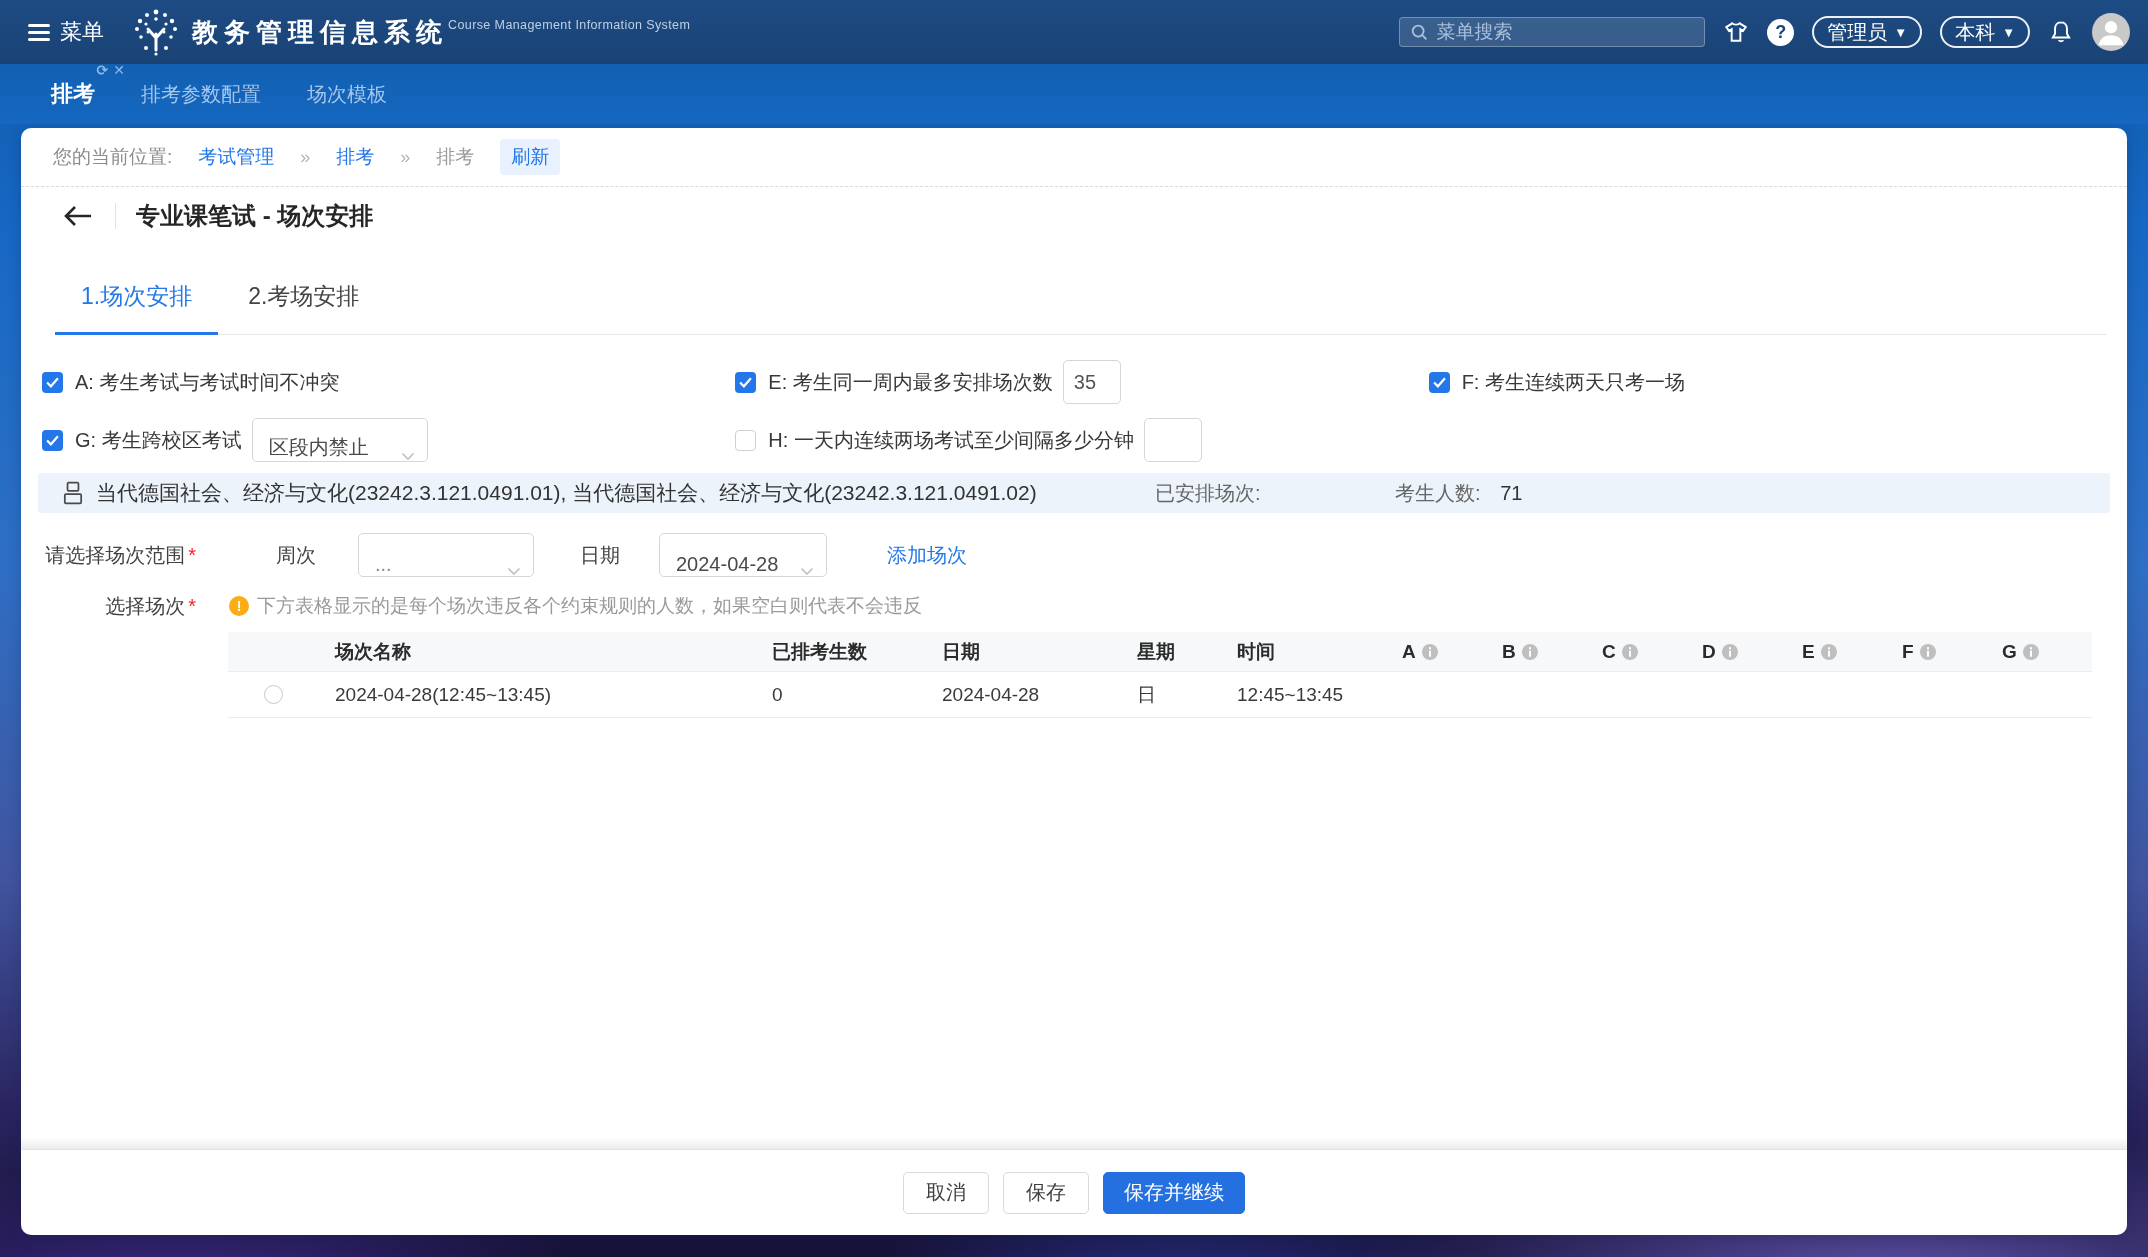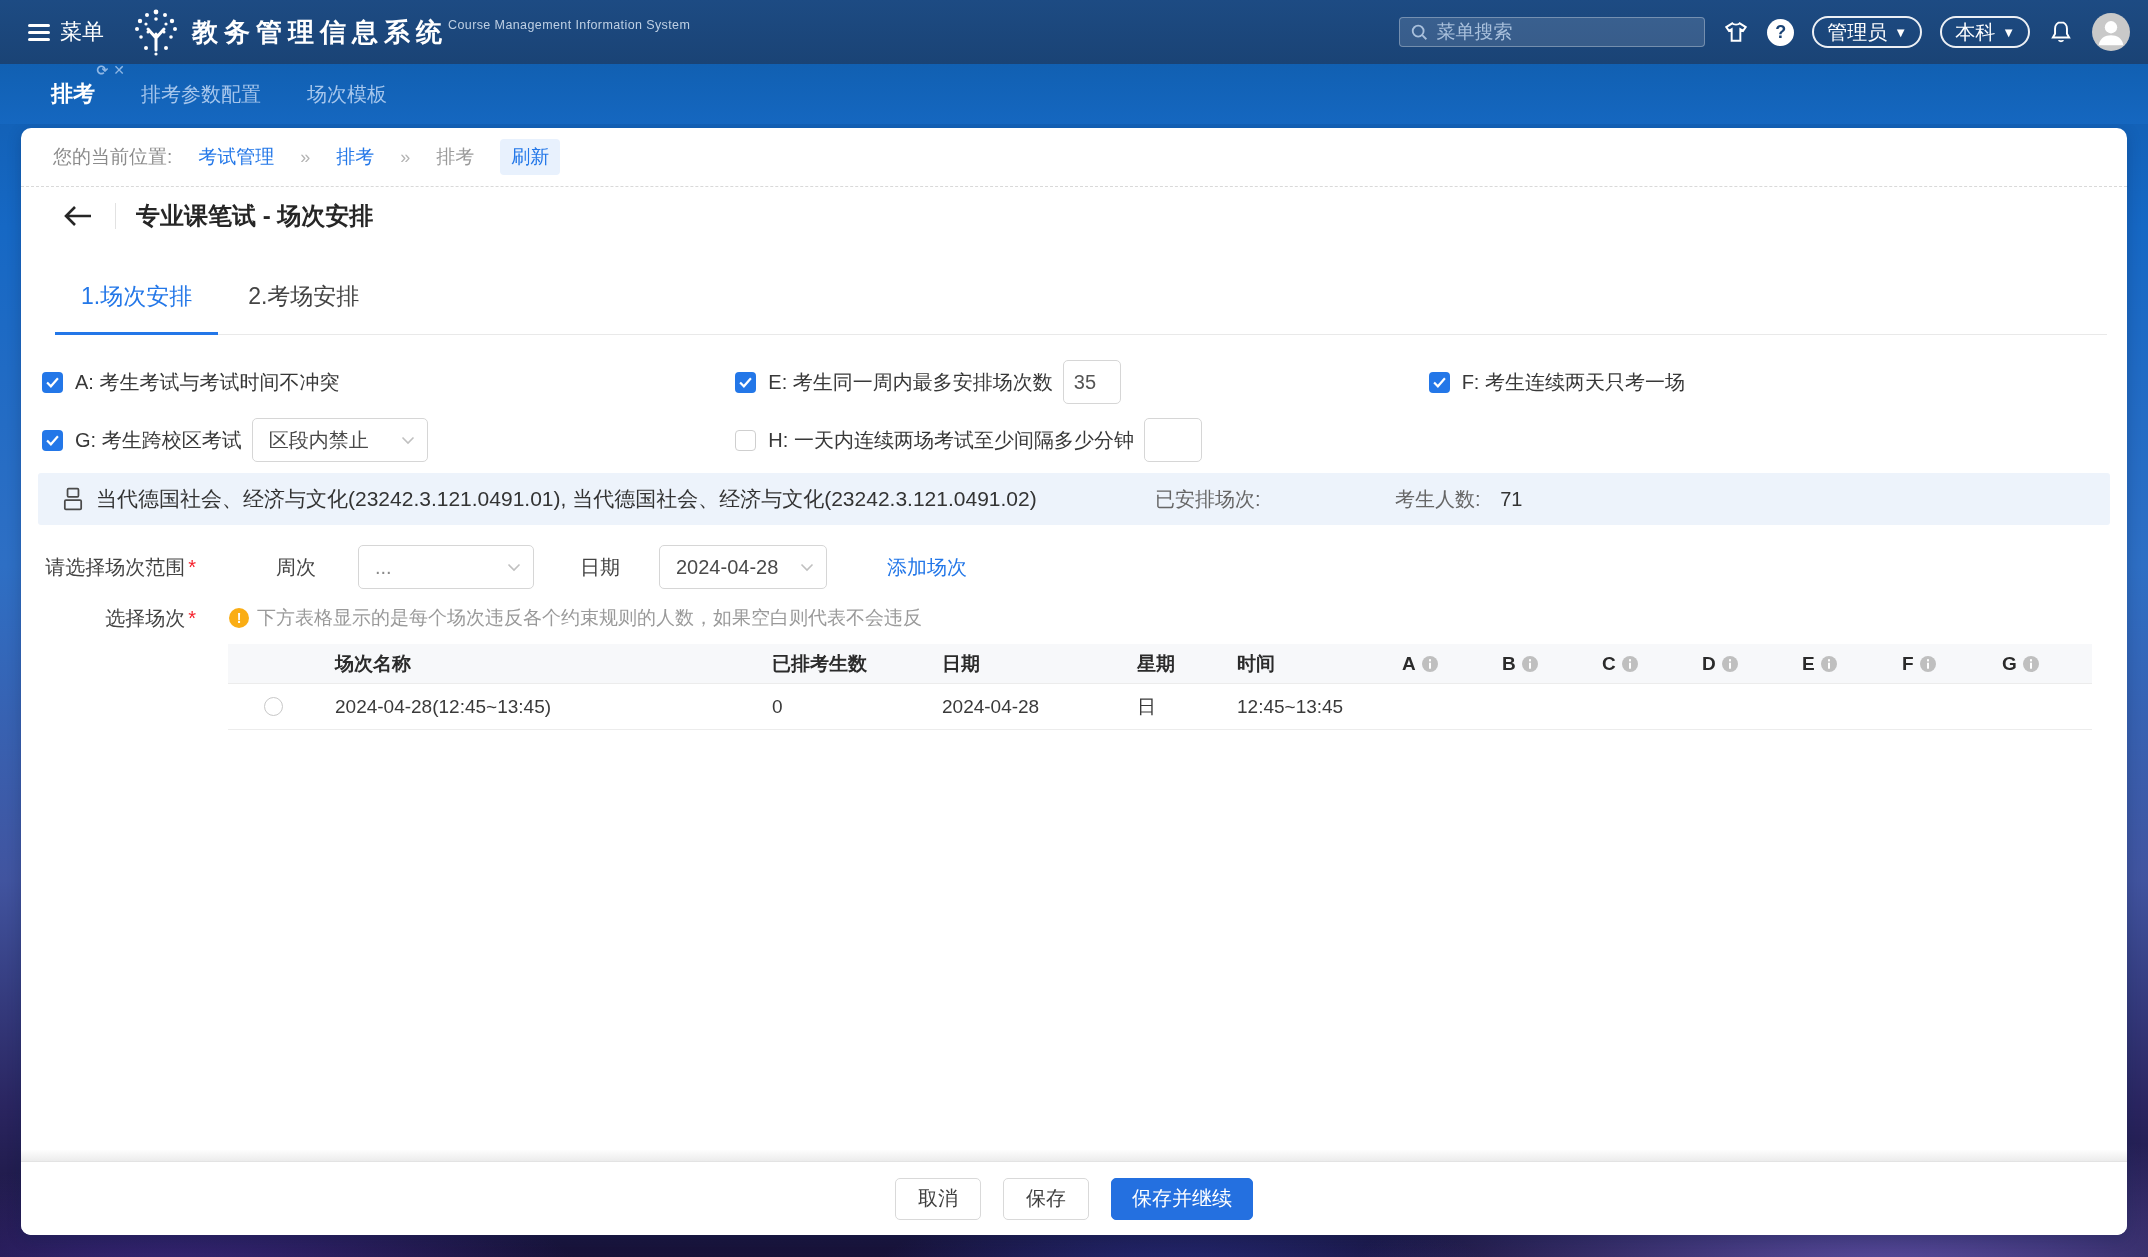--- a/index.html
+++ b/index.html
@@ -78,25 +78,25 @@
     row-gap:12px; }
   .citem { display:flex; align-items:center; height:46px; padding-left:8px; }
   .cb { width:21px; height:21px; border-radius:4px; background:#2377e8; flex:none;
     display:flex; align-items:center; justify-content:center; cursor:pointer; }
   .cb svg { display:block; }
   .cb.off { background:#fff; border:1.5px solid #cfcfcf; }
   .clabel { margin-left:12px; font-size:20px; color:#383838; }
   .num { margin-left:10px; width:58px; height:44px; border:1px solid #d6d6d6; border-radius:5px;
     font-size:20px; color:#555; padding:0 10px; outline:none; font-family:inherit; }
   .fake-select { margin-left:10px; height:44px; border:1px solid #d6d6d6; border-radius:5px;
-    display:flex; align-items:center; justify-content:space-between; padding:0 12px 0 16px;
+    display:flex; align-items:flex-end; justify-content:space-between; padding:0 12px 0 16px;
     font-size:20px; color:#4a4a4a; cursor:pointer; background:#fff; }
   .sel-g { width:176px; }
 
-  .course-bar { margin:10px 17px 0; height:52px; background:#edf3fb; border-radius:3px;
+  .course-bar { margin:10px 17px 0; height:40px; background:#edf3fb; border-radius:3px;
     display:flex; align-items:center; position:relative; padding-left:24px; }
   .course-icon { display:flex; align-items:center; }
   .course-text { margin-left:12px; font-size:21px; color:#333; }
   .course-right { position:absolute; left:1117px; top:0; height:100%;
     display:flex; align-items:center; font-size:20px; color:#666; }
   .cr-label2 { position:absolute; left:240px; white-space:nowrap; }
   .cr-val { color:#333; margin-left:14px; }
 
   .form-row { margin:20px 17px 0; display:flex; align-items:center; height:44px;gap:28px; }
   .form-label { width:158px; text-align:right; font-size:20px; color:#444; flex:none; }
@@ -124,22 +124,22 @@
   .th, .td { padding-left:12px; }
   .th:first-child, .td:first-child { padding-left:0; display:flex; justify-content:center; }
   .th.name, .td.name { padding-left:17px; }
   .rule-h { display:flex; align-items:center; gap:6px; }
   .radio { width:19px; height:19px; border:1.5px solid #c8c8c8; border-radius:50%;
     background:#fff; cursor:pointer; }
 
   .spacer { flex:1; }
   .foot-strip { height:12px; background:linear-gradient(180deg,#fdfdfd,#ececec);
     border-bottom:1px solid #e3e3e3; }
-  .footer { height:73px; background:#fff; display:flex; align-items:center;
-    justify-content:center; gap:22px; }
+  .footer { height:85px; background:#fff; display:flex; align-items:center;
+    justify-content:center; gap:14px;border-radius:22px; }
   .btn { height:42px; padding:0 22px; border:1px solid #d9d9d9; border-radius:5px;
     background:#fff; font-size:20px; color:#404040; cursor:pointer; font-family:inherit; }
   .btn.primary { background:#2470e0; border-color:#2470e0; color:#fff; padding:0 20px; }
 </style>
 </head>
 <body>
 
 <header class="topbar">
   <div class="burger">
       <i></i>

